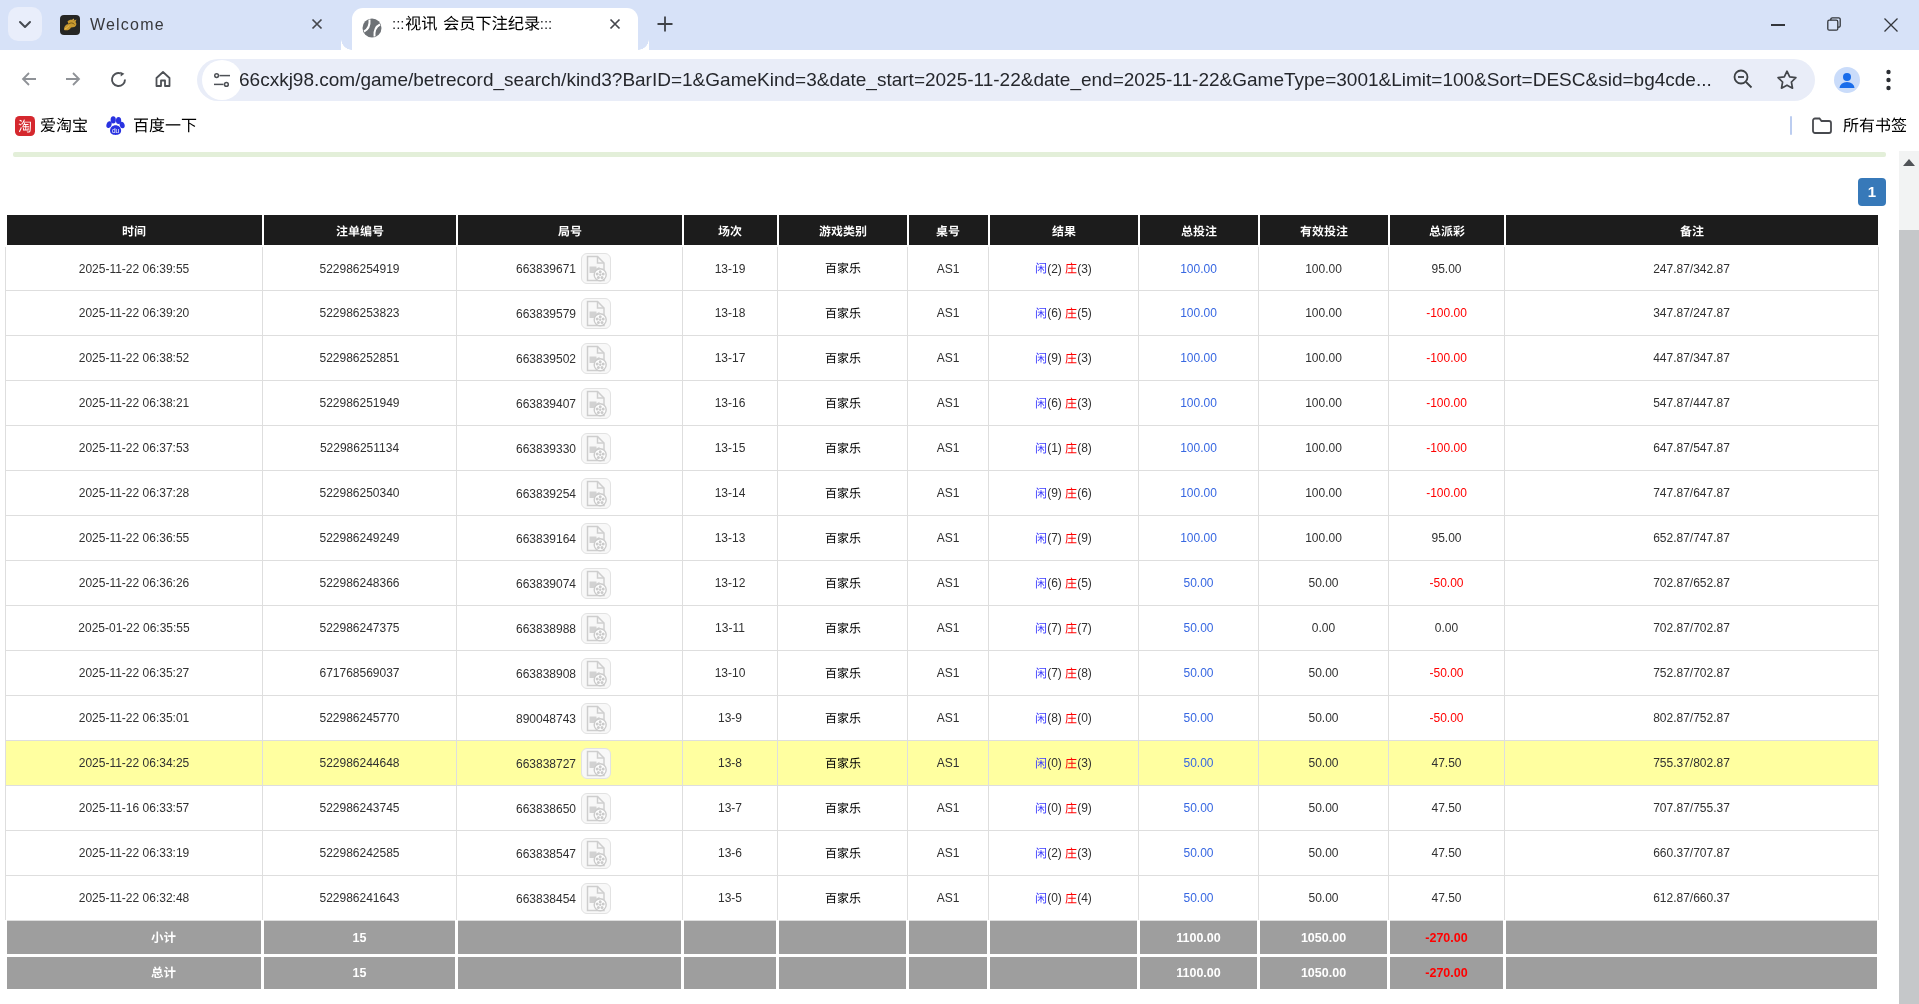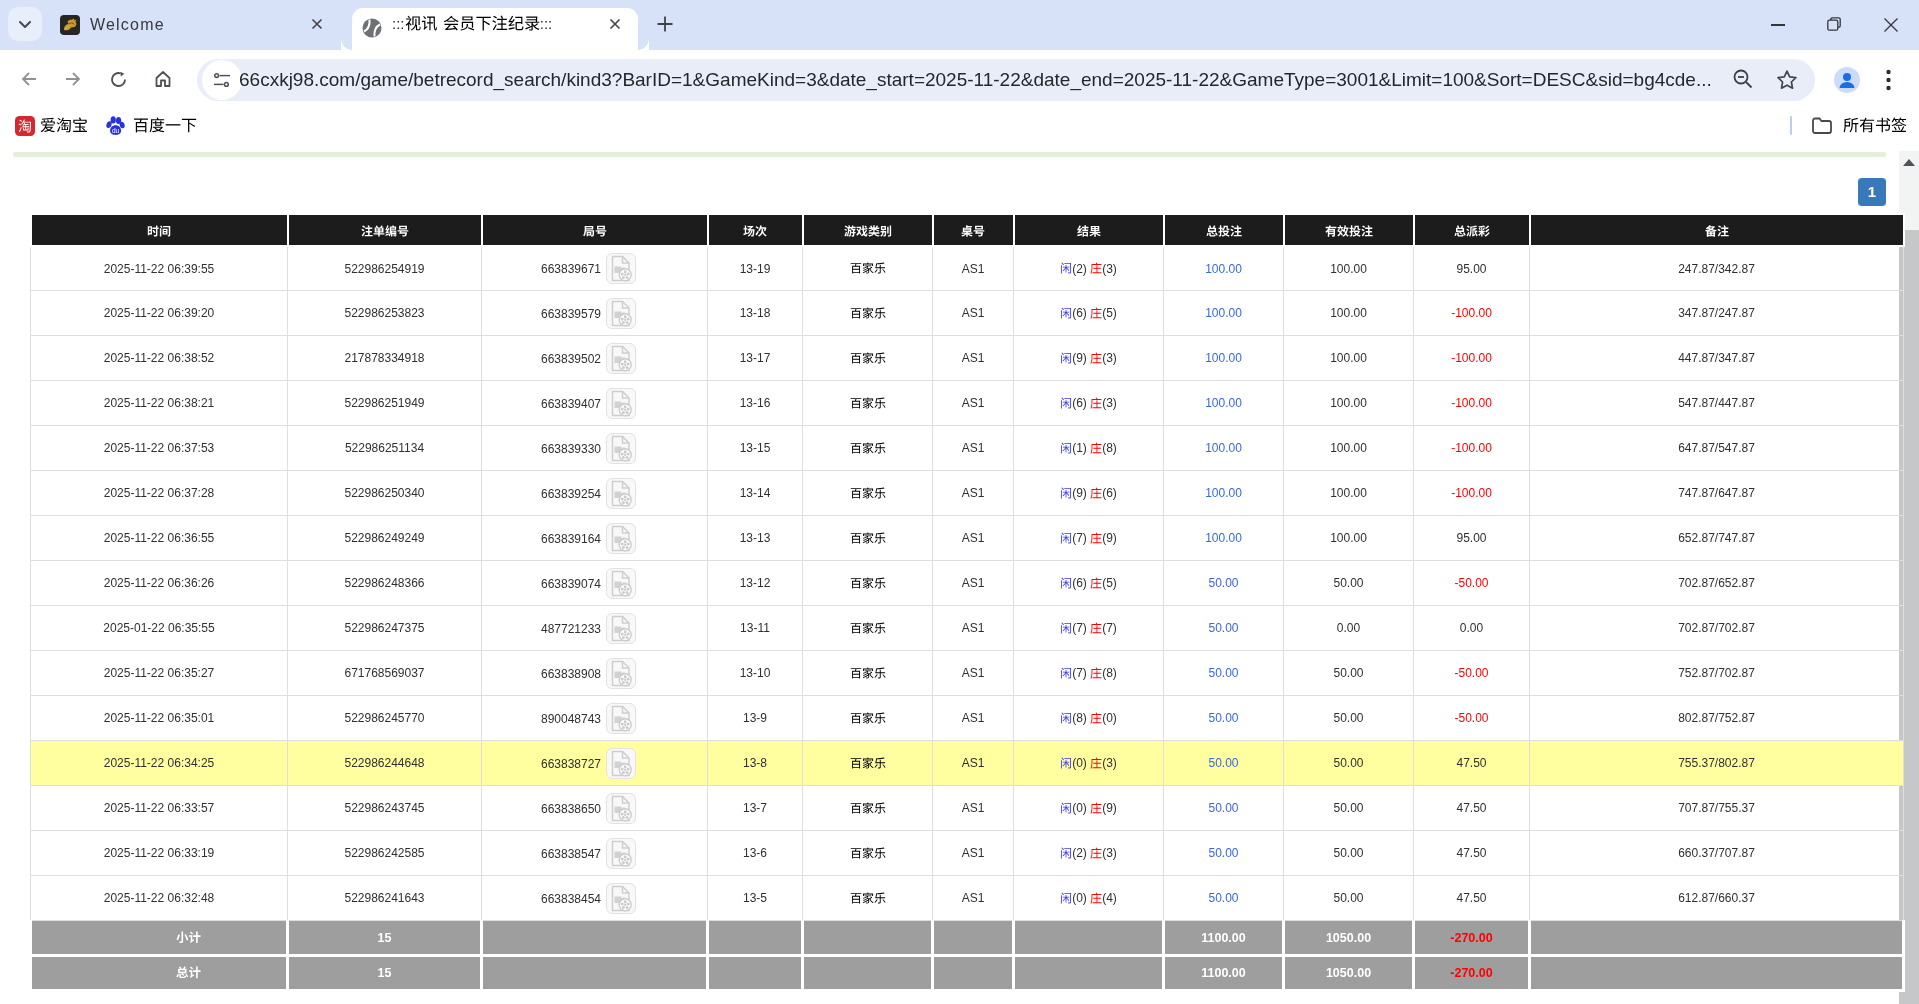--- a/index.html
+++ b/index.html
@@ -24,21 +24,21 @@
 #bm1{left:40px;top:105px;height:43px;line-height:41px}
 #bm2{left:133px;top:105px;height:43px;line-height:41px}
 #bmsep{left:1790px;top:116px;width:2px;height:19px;background:#bccdf0;border-radius:1px}
 #allbm{left:1843px;top:105px;height:43px;line-height:41px}
 #page{left:0;top:148px;width:1899px;height:856px;background:#fff}
 #gbar{left:13px;top:152px;width:1873px;height:5px;background:#e3efd9;border-radius:2px}
 #pg1{left:1858px;top:178px;width:28px;height:28px;border-radius:4px;background:#3779b9;color:#fff;font-weight:bold;font-size:15px;text-align:center;line-height:28px}
 #sbar{left:1899px;top:151px;width:20px;height:853px;background:#f2f3f3}
 #sarrow{left:1903px;top:159px;width:0;height:0;border-left:6px solid transparent;border-right:6px solid transparent;border-bottom:7px solid #505357}
 #sthumb{left:1899px;top:230px;width:20px;height:774px;background:#c5c7c9}
-table{position:absolute;left:29px;top:212.5px;width:1873px;border-collapse:collapse;table-layout:fixed}
+table{position:absolute;left:4px;top:212.5px;width:1873px;border-collapse:collapse;table-layout:fixed}
 th{background:#1c1c1c;border:2px solid #fff;height:32.3px;padding:0}
 td{border:1px solid #dedede;height:45.0px;padding:0;text-align:center;font-size:12px;color:#303030}
 tr.hl td{background:#ffffa0}
 td.blue{color:#3767e2}
 tfoot td{background:#9e9e9e;border:3px solid #fff;height:35px;color:#fff;font-weight:bold;font-size:12.5px}
 tfoot tr:first-child td{border-top:1px solid #fff}
 tfoot td:first-child{padding-left:59px}
 tfoot td.red{color:#f00}
 .vbtn{display:inline-block;width:30px;height:31px;border:1px solid #e2e2e2;border-radius:6px;background:#f8f8f8;margin-left:5px;vertical-align:middle;text-align:center;line-height:29px}
 td.jtd{padding-right:12px}
@@ -351,21 +351,21 @@
             </svg></span>(6) <span class="za"><svg class="k" style="vertical-align:-0.12em" width="12" height="12" viewBox="0 -880 1000 1000" fill="#ff0000">
               <use href="#r8"></use>
             </svg></span>(5)</td>
 <td class="blue">100.00</td>
 <td>100.00</td>
 <td style="color:#f00">-100.00</td>
 <td>347.87/247.87</td>
 </tr>
 <tr>
 <td>2025-11-22 06:38:52</td>
-<td>217878334918</td>
+<td>522986252851</td>
 <td class="jtd"><span class="ju">663839502</span><span class="vbtn"><svg width="24" height="27" viewBox="0 0 24 27" style="vertical-align:middle">
               <path d="M3.5 1.5 h10 l6.5 6.5 v17.5 h-16.5 z" fill="none" stroke="#cecece" stroke-width="1.5"></path>
               <path d="M13.5 1.5 v6.5 h6.5" fill="none" stroke="#cecece" stroke-width="1.5"></path>
               <path d="M5.5 11.5 h7 v2 l3-1.8 v6 l-3-1.8 v2 h-7 z" fill="#d2d2d2"></path>
               <circle cx="16.2" cy="19.8" r="6" fill="#fff" stroke="#cbcbcb" stroke-width="1.4"></circle>
               <circle cx="16.2" cy="19.8" r="1.2" fill="#cbcbcb"></circle>
               <circle cx="16.2" cy="16.7" r="1.5" fill="#cbcbcb"></circle>
               <circle cx="19.2" cy="18.9" r="1.5" fill="#cbcbcb"></circle>
               <circle cx="18" cy="22.5" r="1.5" fill="#cbcbcb"></circle>
               <circle cx="14.4" cy="22.5" r="1.5" fill="#cbcbcb"></circle>
@@ -544,21 +544,21 @@
               <use href="#r8"></use>
             </svg></span>(5)</td>
 <td class="blue">50.00</td>
 <td>50.00</td>
 <td style="color:#f00">-50.00</td>
 <td>702.87/652.87</td>
 </tr>
 <tr>
 <td>2025-01-22 06:35:55</td>
 <td>522986247375</td>
-<td class="jtd"><span class="ju">487721233</span><span class="vbtn"><svg width="24" height="27" viewBox="0 0 24 27" style="vertical-align:middle">
+<td class="jtd"><span class="ju">663838988</span><span class="vbtn"><svg width="24" height="27" viewBox="0 0 24 27" style="vertical-align:middle">
               <path d="M3.5 1.5 h10 l6.5 6.5 v17.5 h-16.5 z" fill="none" stroke="#cecece" stroke-width="1.5"></path>
               <path d="M13.5 1.5 v6.5 h6.5" fill="none" stroke="#cecece" stroke-width="1.5"></path>
               <path d="M5.5 11.5 h7 v2 l3-1.8 v6 l-3-1.8 v2 h-7 z" fill="#d2d2d2"></path>
               <circle cx="16.2" cy="19.8" r="6" fill="#fff" stroke="#cbcbcb" stroke-width="1.4"></circle>
               <circle cx="16.2" cy="19.8" r="1.2" fill="#cbcbcb"></circle>
               <circle cx="16.2" cy="16.7" r="1.5" fill="#cbcbcb"></circle>
               <circle cx="19.2" cy="18.9" r="1.5" fill="#cbcbcb"></circle>
               <circle cx="18" cy="22.5" r="1.5" fill="#cbcbcb"></circle>
               <circle cx="14.4" cy="22.5" r="1.5" fill="#cbcbcb"></circle>
               <circle cx="13.2" cy="18.9" r="1.5" fill="#cbcbcb"></circle>
@@ -670,21 +670,21 @@
               <use href="#r21"></use>
             </svg></span>(0) <span class="za"><svg class="k" style="vertical-align:-0.12em" width="12" height="12" viewBox="0 -880 1000 1000" fill="#ff0000">
               <use href="#r8"></use>
             </svg></span>(3)</td>
 <td class="blue">50.00</td>
 <td>50.00</td>
 <td>47.50</td>
 <td>755.37/802.87</td>
 </tr>
 <tr>
-<td>2025-11-22 06:33:57</td>
+<td>2025-11-16 06:33:57</td>
 <td>522986243745</td>
 <td class="jtd"><span class="ju">663838650</span><span class="vbtn"><svg width="24" height="27" viewBox="0 0 24 27" style="vertical-align:middle">
               <path d="M3.5 1.5 h10 l6.5 6.5 v17.5 h-16.5 z" fill="none" stroke="#cecece" stroke-width="1.5"></path>
               <path d="M13.5 1.5 v6.5 h6.5" fill="none" stroke="#cecece" stroke-width="1.5"></path>
               <path d="M5.5 11.5 h7 v2 l3-1.8 v6 l-3-1.8 v2 h-7 z" fill="#d2d2d2"></path>
               <circle cx="16.2" cy="19.8" r="6" fill="#fff" stroke="#cbcbcb" stroke-width="1.4"></circle>
               <circle cx="16.2" cy="19.8" r="1.2" fill="#cbcbcb"></circle>
               <circle cx="16.2" cy="16.7" r="1.5" fill="#cbcbcb"></circle>
               <circle cx="19.2" cy="18.9" r="1.5" fill="#cbcbcb"></circle>
               <circle cx="18" cy="22.5" r="1.5" fill="#cbcbcb"></circle>

